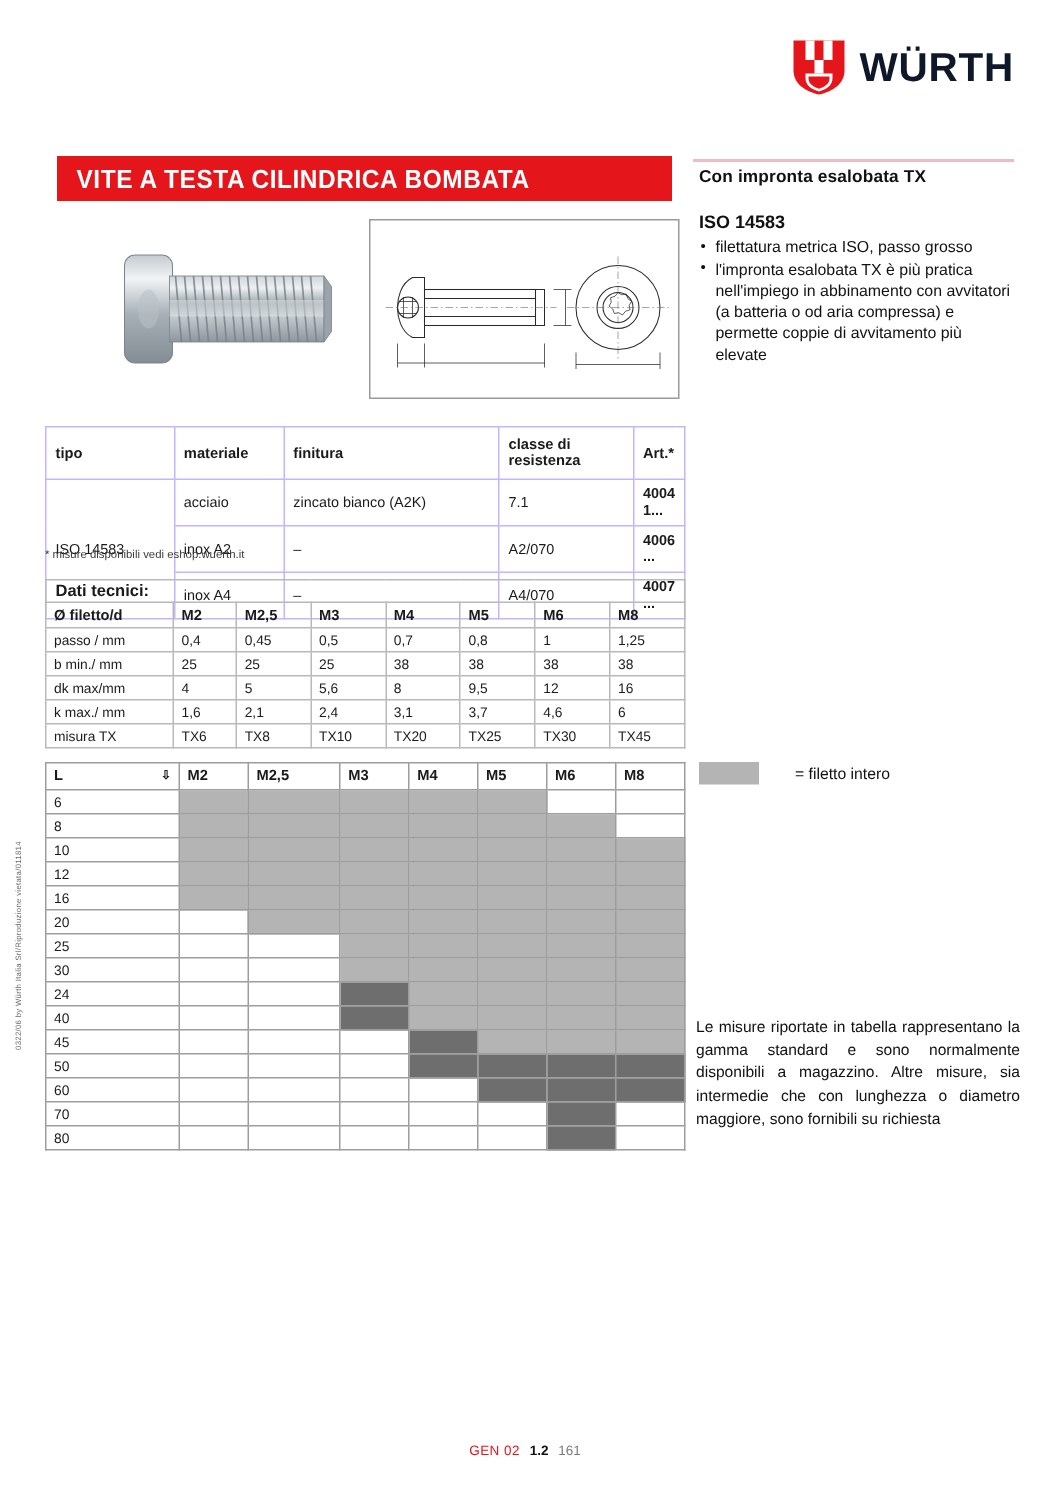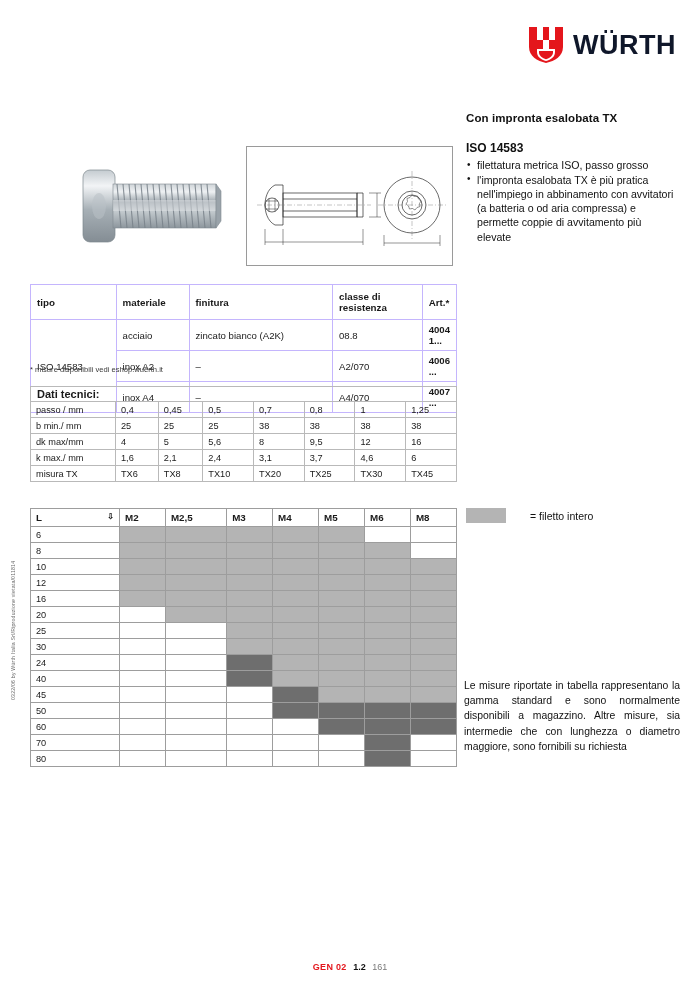--- a/index.html
+++ b/index.html
@@ -74,41 +74,47 @@
   .note2{position:absolute;left:464px;top:678px;width:216px;font-size:10.4px;
          line-height:15.2px;color:#111;text-align:justify;}
 
   
   .vtext{position:absolute;left:10px;top:700px;width:200px;
          transform:rotate(-90deg);transform-origin:0 0;
          font-size:5.2px;letter-spacing:.2px;color:#6b6b6b;white-space:nowrap;}
 
   
   .footer{position:absolute;left:0;right:0;top:962px;text-align:center;font-size:9px;}
-  .footer .gen{color:#e4161c;font-weight:bold;letter-spacing:.3px;}
+  .footer .gen{color:#e4161c;font-weight:normal;letter-spacing:.3px;}
   .footer .sec{color:#111;font-weight:bold;margin-left:4px;}
   .footer .pg{color:#7a7a7a;margin-left:4px;}
 </style>
 </head>
 <body>
 
 <div class="page">
 
   <div class="logo">
     <span class="logo-shield">
       <svg width="36" height="38" viewBox="0 0 36 38">
         <path d="M1 1 H35 V21 C35 30 27 35 18 37 C9 35 1 30 1 21 Z" fill="#e4161c"></path>
         <path d="M9 1 H15 V14 H21 V1 H27 V14 H21 V23 H15 V14 H9 Z" fill="#ffffff"></path>
         <path d="M9 23 H27 V26 C27 31 23 33.5 18 35 C13 33.5 9 31 9 26 Z" fill="#ffffff"></path>
         <path d="M11 25 H25 V26.5 C25 30 21.5 32 18 33.2 C14.5 32 11 30 11 26.5 Z" fill="#e4161c"></path>
       </svg>
     </span>
     <span class="logo-word">WÜRTH</span>
   </div>
 
+  <div class="title-row">
+    <div class="title-band">
+      <span>VITE A TESTA CILINDRICA BOMBATA</span>
+    </div>
+    <div class="title-rule"></div>
+  </div>
 
   <div class="right-col">
     <div class="sub-head">Con impronta esalobata TX</div>
     <div class="iso-head">ISO 14583</div>
     <ul class="bullets">
       <li>filettatura metrica ISO, passo grosso</li>
       <li>l'impronta esalobata TX è più pratica nell'impiego in abbinamento con avvitatori (a batteria o od aria compressa) e permette coppie di avvitamento più elevate</li>
     </ul>
   </div>
 
@@ -212,21 +218,21 @@
         <th style="width:142px">finitura</th>
         <th style="width:80px">classe di resistenza</th>
         <th>Art.*</th>
       </tr>
     </thead>
     <tbody>
       <tr>
         <td class="rowspan-cell" rowspan="3">ISO 14583</td>
         <td>acciaio</td>
         <td>zincato bianco (A2K)</td>
-        <td>08.8</td>
+        <td>7.1</td>
         <td class="art">4004 1...</td>
       </tr>
       <tr>
         <td>inox A2</td>
         <td>–</td>
         <td>A2/070</td>
         <td class="art">4006 ...</td>
       </tr>
       <tr>
         <td>inox A4</td>
@@ -235,20 +241,30 @@
         <td class="art">4007 ...</td>
       </tr>
     </tbody>
   </table>
   <div class="note1">* misure disponibili vedi eshop.wuerth.it</div>
 
   <table class="tbl2">
     <tbody>
       <tr>
         <td class="caption-cell" colspan="8">Dati tecnici:</td>
+      </tr>
+      <tr class="hdr">
+        <td class="lbl">Ø filetto/d</td>
+        <td>M2</td>
+        <td>M2,5</td>
+        <td>M3</td>
+        <td>M4</td>
+        <td>M5</td>
+        <td>M6</td>
+        <td>M8</td>
       </tr>
       <tr>
         <td class="lbl">passo / mm</td>
         <td>0,4</td>
         <td>0,45</td>
         <td>0,5</td>
         <td>0,7</td>
         <td>0,8</td>
         <td>1</td>
         <td>1,25</td>

